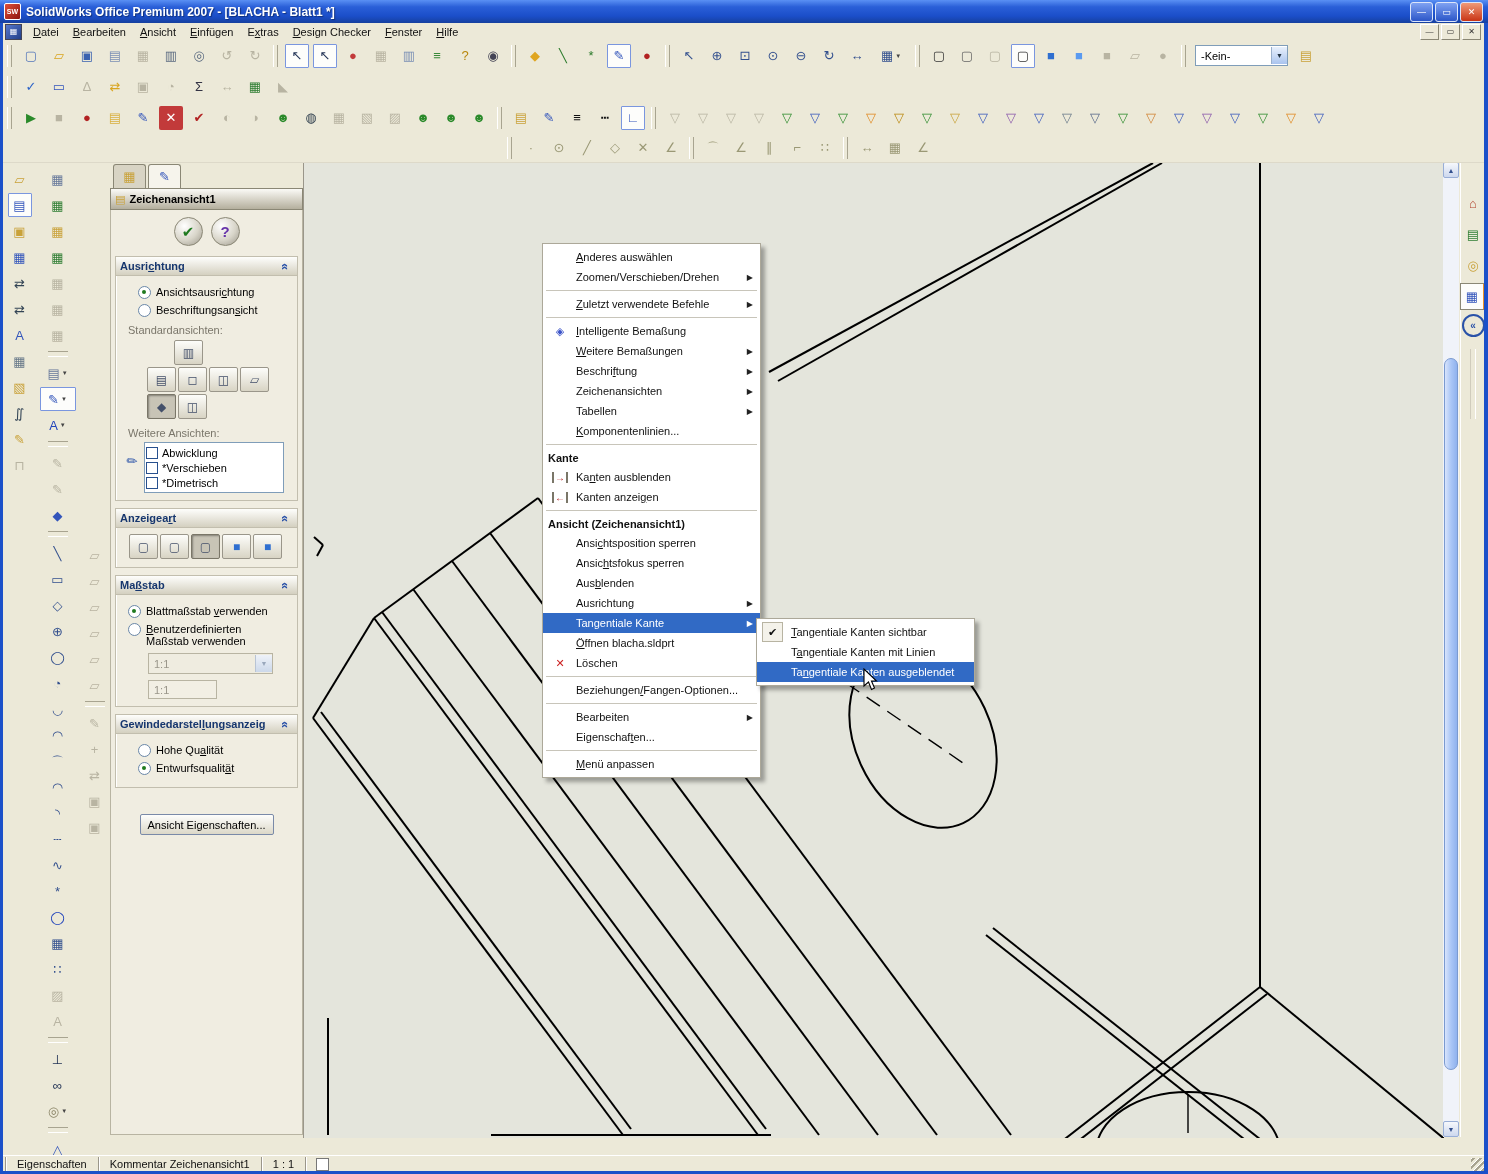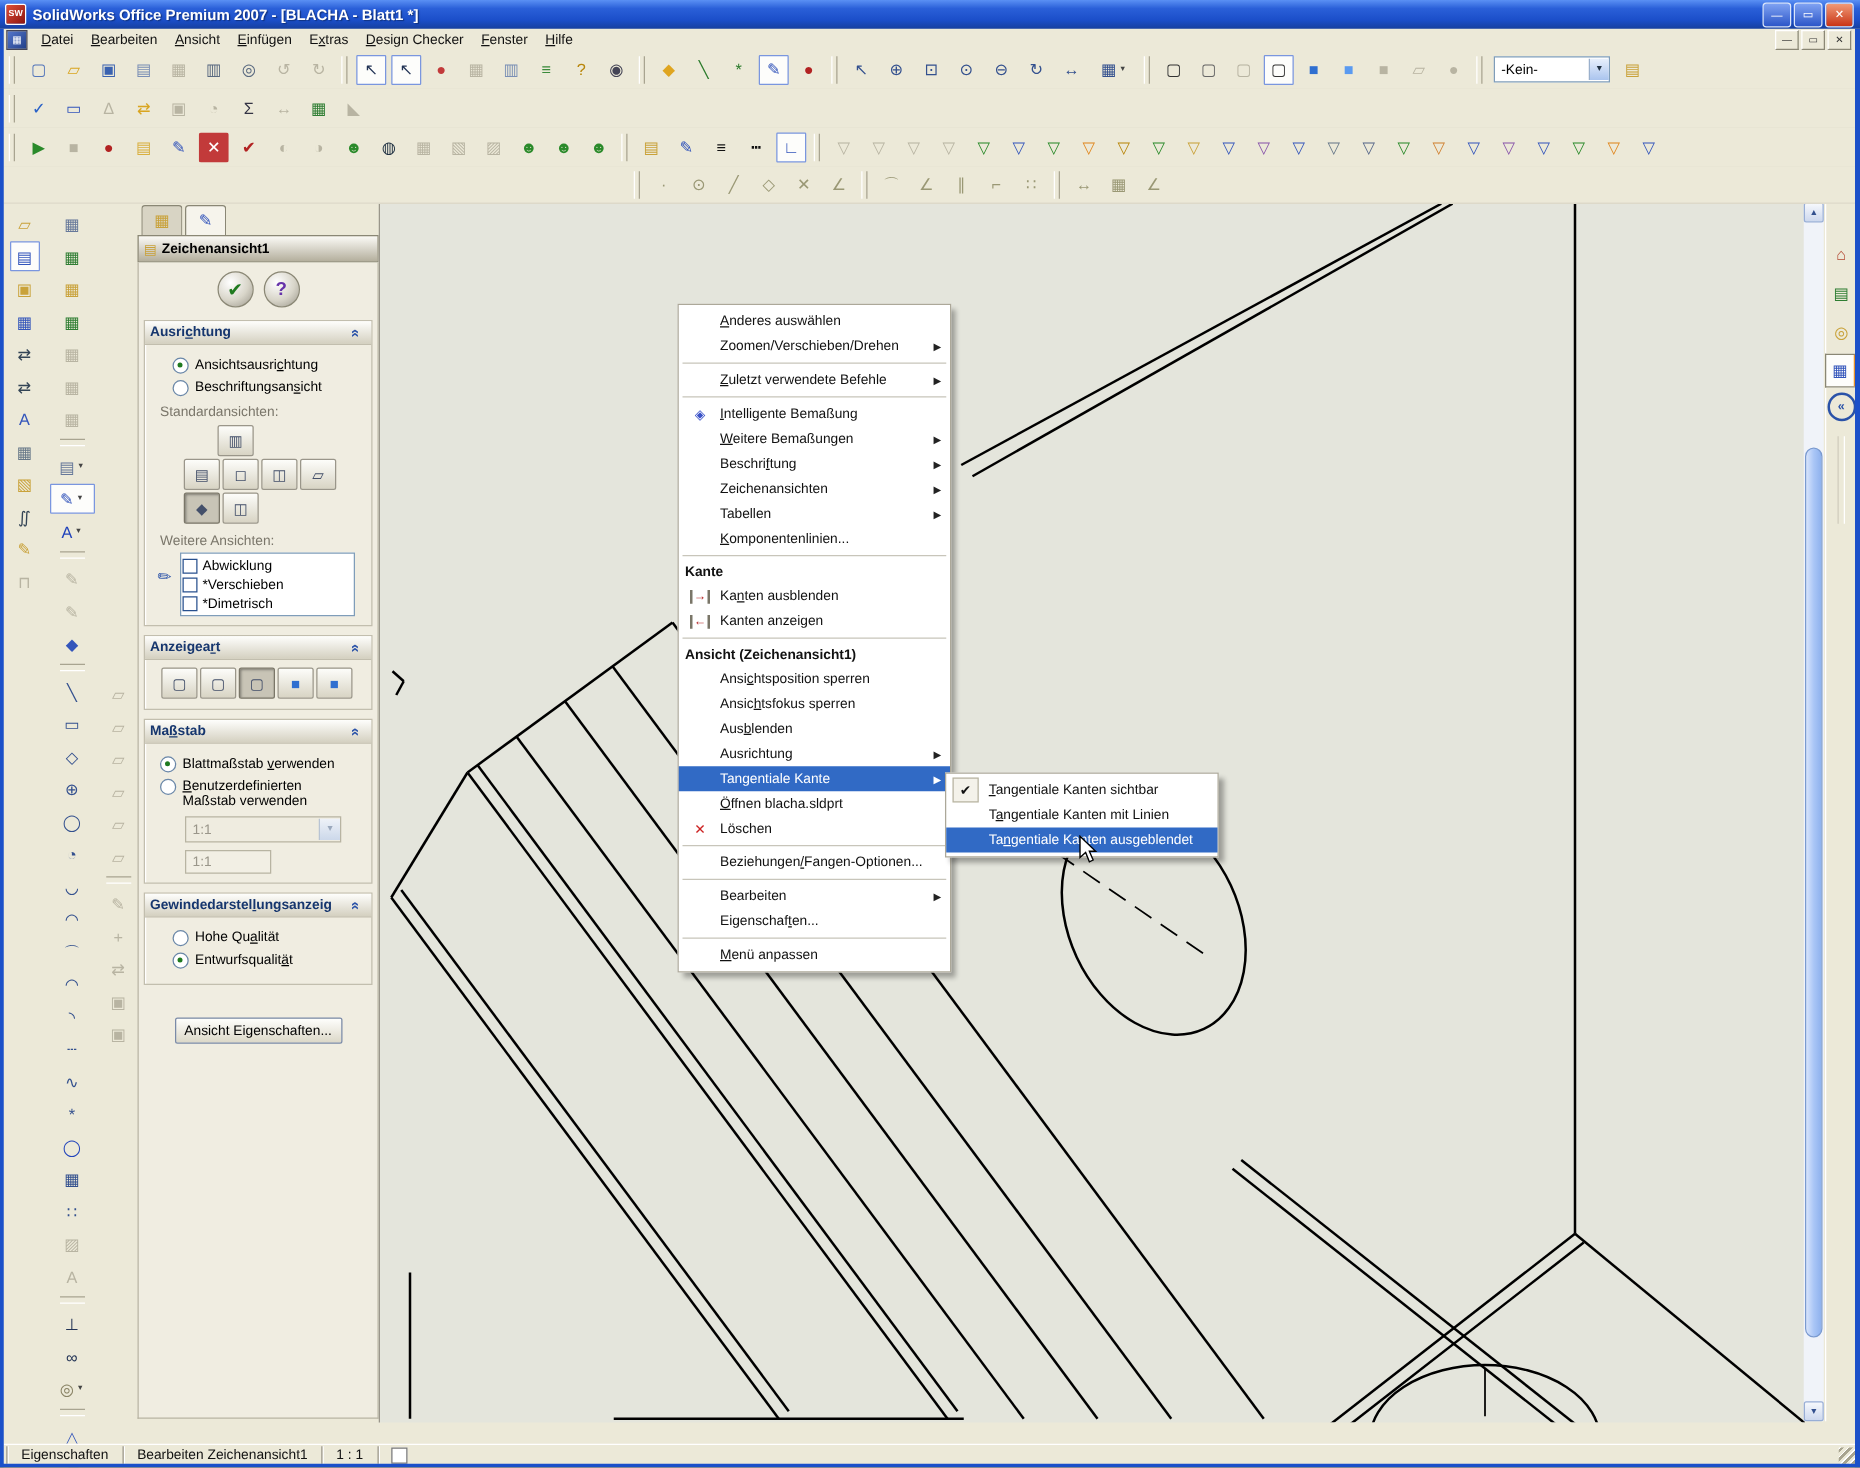--- a/index.html
+++ b/index.html
@@ -1059,21 +1059,21 @@
 
   <svg id="cursor" width="18" height="24">
     <polygon points="1,1 1,18 5.5,14 8.5,21.5 11.5,20 8.5,13 13.5,13" fill="#ffffff" stroke="#000000" stroke-width="1.1"></polygon>
   </svg>
 
 
   <div id="statusbar">
     <span class="stsep"></span>
     <span class="stseg">Eigenschaften</span>
     <span class="stsep"></span>
-    <span class="stseg">Bearbeiten Zeichenansicht1</span>
+    <span class="stseg">Kommentar Zeichenansicht1</span>
     <span class="stsep"></span>
     <span class="stseg">1 : 1</span>
     <span class="stsep"></span>
     <span class="stcb"></span>
     <div class="grip"></div>
   </div>
 
   <div class="wborder" id="bL"></div>
   <div class="wborder" id="bR"></div>
   <div class="wborder" id="bB"></div>

